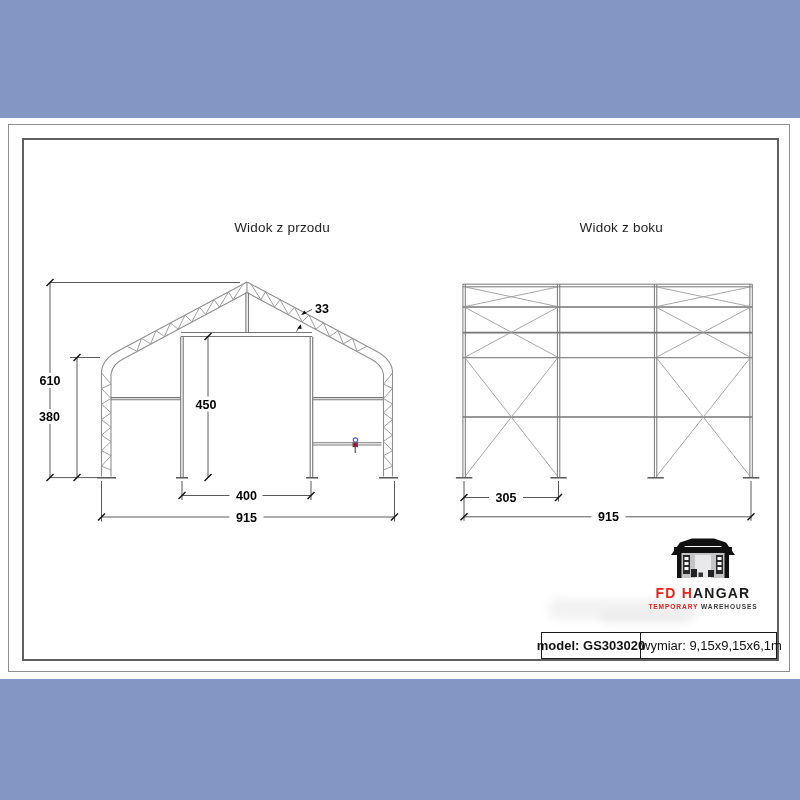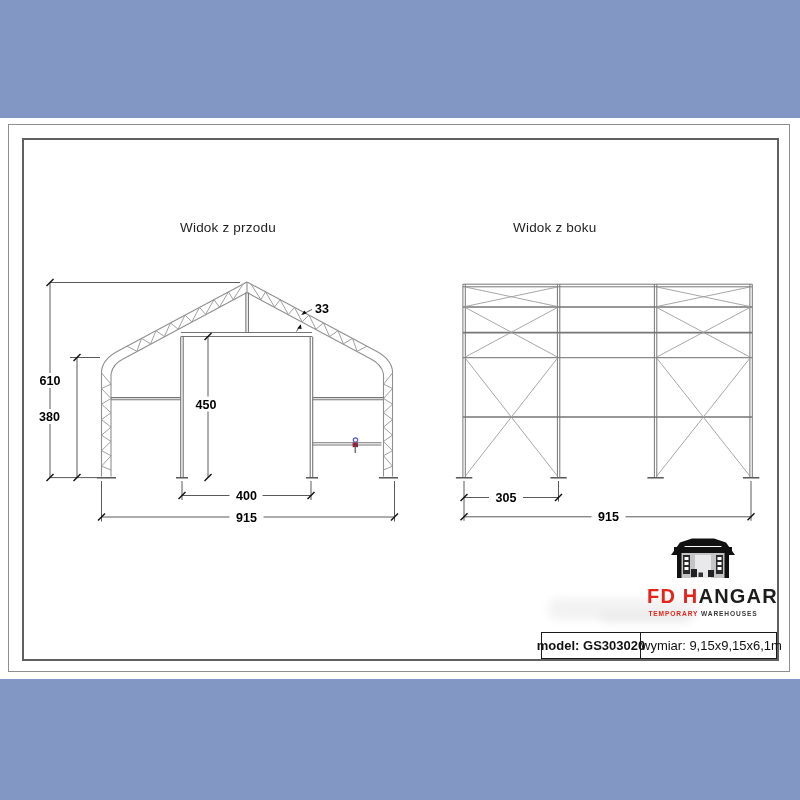--- a/index.html
+++ b/index.html
@@ -7,21 +7,21 @@
     width:800px;height:800px;position:relative;overflow:hidden;
     background:#8397c5;
     font-family:"Liberation Sans",sans-serif;
   }
   .page-band{position:absolute;left:0;top:118px;width:800px;height:561px;background:#ffffff;}
   .outer-frame{position:absolute;left:8px;top:124px;width:780px;height:546px;border:1px solid #8e8e8e;}
   .inner-frame{position:absolute;left:22px;top:138px;width:753px;height:519px;border:2px solid #606060;}
   svg.drawing{position:absolute;left:0;top:0;width:800px;height:800px;}
 
   .view-title{
-    position:absolute;top:220px;width:150px;text-align:left;
+    position:absolute;top:220px;width:150px;text-align:right;
     font-size:13.5px;color:#1f1f1f;letter-spacing:0.2px;
   }
   #front-title{left:180px;}
   #side-title{left:513px;}
 
   
   .chord{fill:none;stroke:#8f8f8f;stroke-width:1.1;}
   .web polyline{fill:none;stroke:#949494;stroke-width:0.9;}
   .beam{stroke:#757575;stroke-width:1.1;}
   .dim{stroke:#5a5a5a;stroke-width:1;}
@@ -34,21 +34,21 @@
   .dimtxt{font-family:"Liberation Sans",sans-serif;font-size:12.5px;font-weight:bold;fill:#000;}
   .bg{fill:#ffffff;}
 
   
   .watermark{position:absolute;background:#8a8a8a;border-radius:10px;filter:blur(4px);}
   #wm1{left:548px;top:598px;width:150px;height:22px;opacity:0.10;}
   #wm2{left:600px;top:612px;width:90px;height:12px;opacity:0.08;}
 
   
   .logo{position:absolute;left:647px;top:538px;width:112px;text-align:center;}
-  .logo .brand{font-size:20px;font-weight:bold;letter-spacing:1.2px;color:#1d1d1b;margin-top:2px;white-space:nowrap;}
+  .logo .brand{font-size:14px;font-weight:bold;letter-spacing:1.2px;color:#1d1d1b;margin-top:2px;white-space:nowrap;}
   .logo .brand .red{color:#e4251c;}
   .logo .tagline{font-size:6.6px;font-weight:bold;letter-spacing:0.9px;color:#3a3a3a;margin-top:2px;white-space:nowrap;}
   .logo .tagline .red{color:#e4251c;}
 
   
   .titleblock{
     position:absolute;left:541px;top:632px;width:236px;height:27px;
     border:1.4px solid #1a1a1a;box-sizing:border-box;display:flex;background:#fff;
     align-items:stretch;
   }

